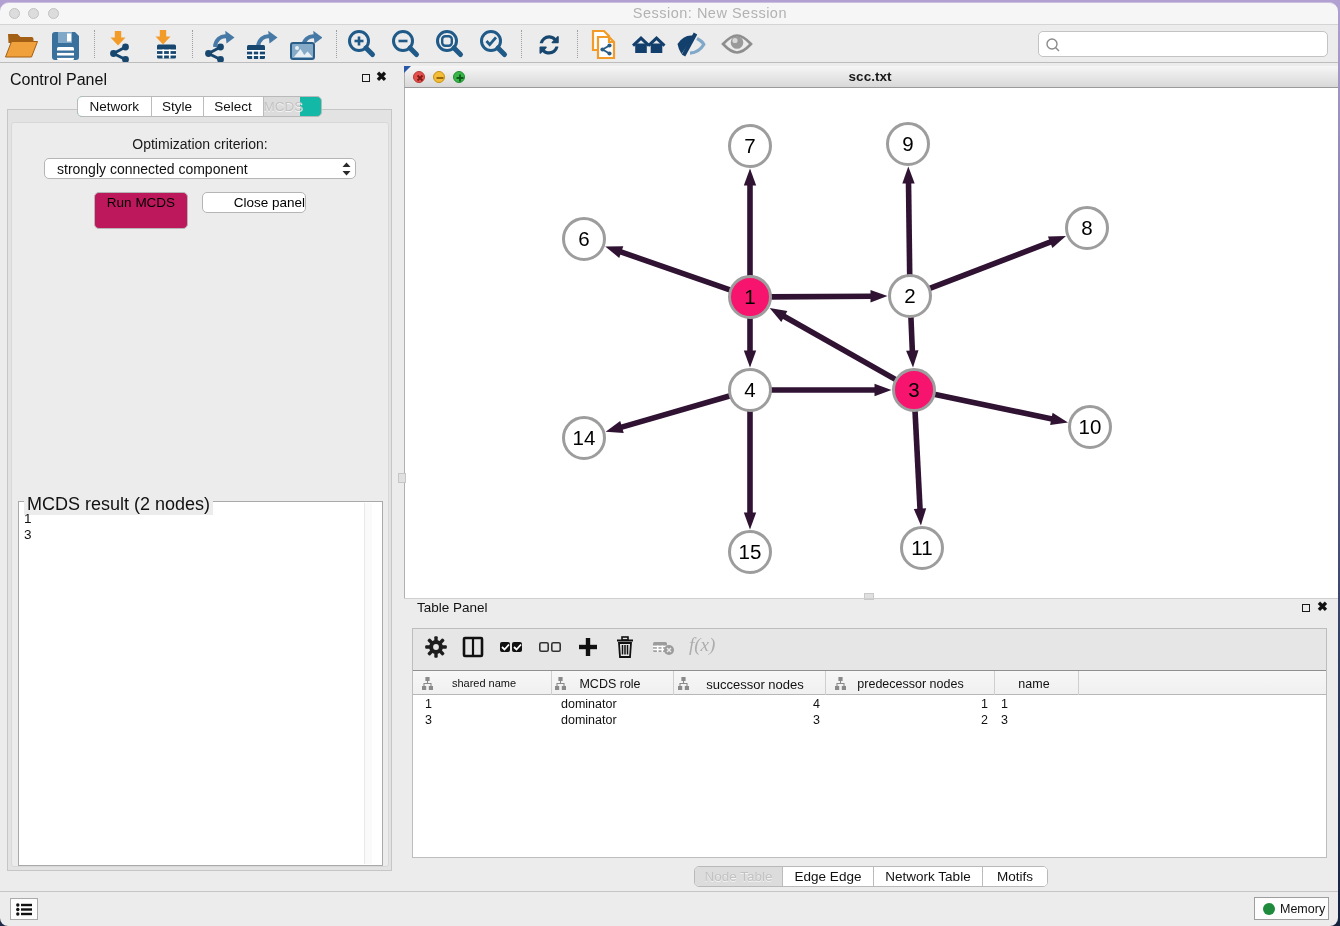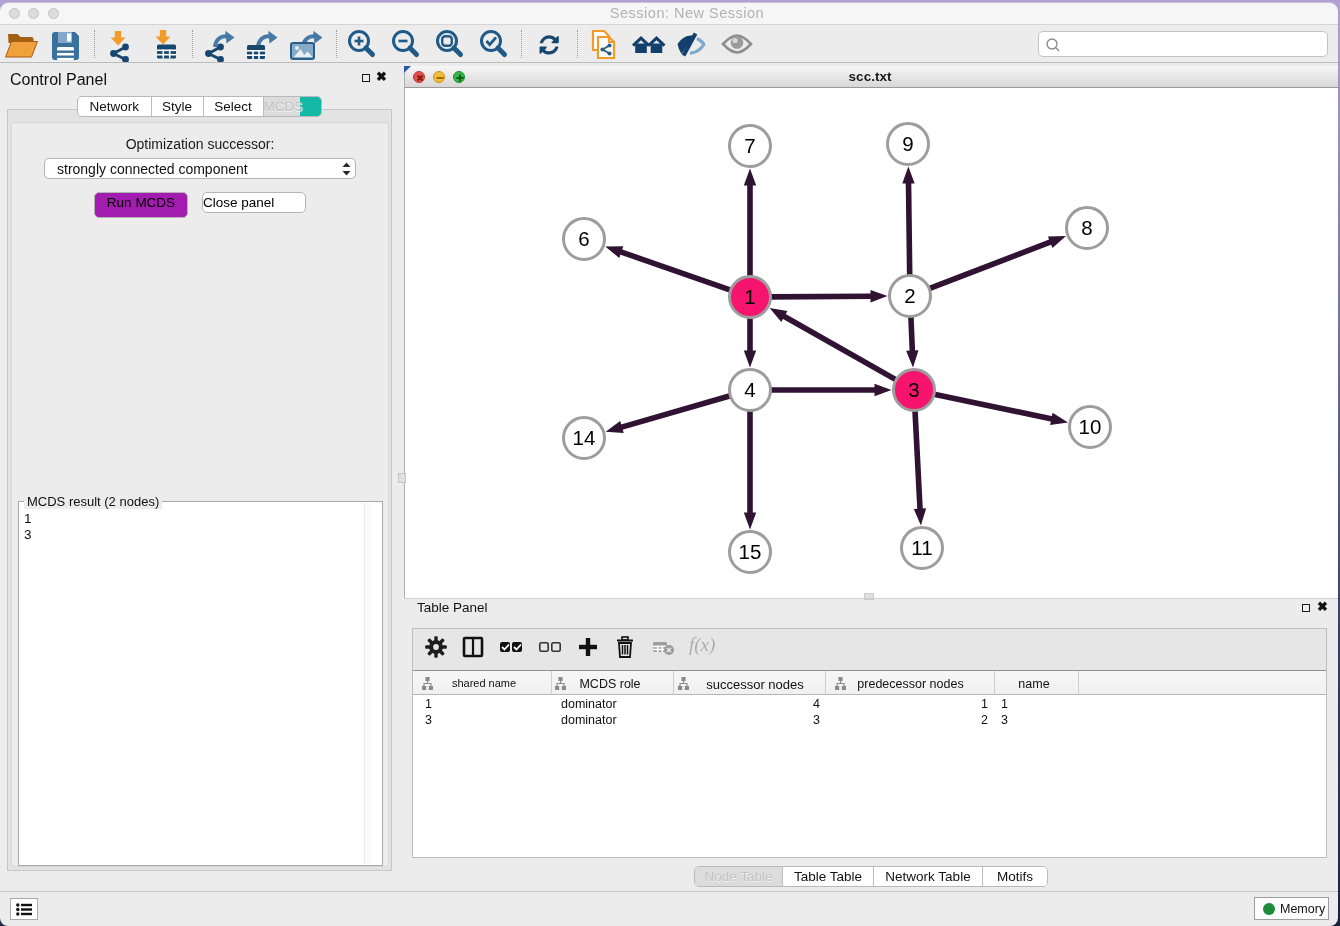--- a/index.html
+++ b/index.html
@@ -18,21 +18,21 @@
 <div class="abs" style="left:0;top:916px;width:12px;height:10px;background:#1d2a49"></div>
 <div class="abs" style="left:1328px;top:916px;width:12px;height:10px;background:#16233f"></div>
 
 <div class="abs" style="left:0;top:2px;width:1338px;height:22px;background:#f6f6f6;border-radius:9px 9px 0 0;border-top:1px solid #cdbfe0"></div>
 <div class="abs" style="left:0;top:24px;width:1338px;height:867px;background:#ececec;"></div>
 <div class="abs" style="left:0;top:891px;width:1338px;height:35px;background:#ececec;border-top:1px solid #c6c6c6;border-radius:0 0 8px 8px"></div>
 
 <div class="winbtn" style="left:8.5px;top:7.5px;width:11.4px;height:11.4px;background:#dcdcdc;border:1px solid #c3c3c3"></div>
 <div class="winbtn" style="left:28px;top:7.5px;width:11.4px;height:11.4px;background:#dcdcdc;border:1px solid #c3c3c3"></div>
 <div class="winbtn" style="left:48px;top:7.5px;width:11.4px;height:11.4px;background:#dcdcdc;border:1px solid #c3c3c3"></div>
-<div class="abs" style="left:587px;top:5px;width:200px;text-align:center;font-size:14.5px;letter-spacing:0.5px;color:#b2b2b2">Session: New Session</div>
+<div class="abs" style="left:587px;top:5px;width:200px;text-align:right;font-size:14.5px;letter-spacing:0.5px;color:#b2b2b2">Session: New Session</div>
 <div class="abs" style="left:0;top:23.5px;width:1338px;height:1px;background:#d4d4d4"></div>
 
 <svg style="position:absolute;left:4px;top:27px" width="34" height="36" viewBox="0 0 34 36">
     <path d="M4,7 h9.5 l3,3 h11 a2,2 0 0 1 2,2 v4 h-25 z" fill="#a35f14"></path>
 <path d="M1.5,30 L7.5,14.5 h26 L27.5,30 z" fill="#f0a13b" stroke="#a35f14" stroke-width="1"></path>
   </svg><svg style="position:absolute;left:48px;top:27px" width="34" height="36" viewBox="0 0 34 36">
     <path d="M4,8 a3,3 0 0 1 3,-3 h20 l4,4 v21 a3,3 0 0 1 -3,3 h-21 a3,3 0 0 1 -3,-3 z" fill="#39719c"></path>
 <rect x="10" y="5" width="14" height="11" fill="#7fa8c9"></rect>
 <rect x="19" y="6.5" width="4.2" height="8" fill="#fff"></rect>
 <rect x="9" y="20" width="17" height="13" rx="1.5" fill="#fff"></rect>
@@ -163,33 +163,33 @@
 <div class="abs" style="left:7px;top:109px;width:385px;height:762px;background:#e3e3e3;border:1px solid #c6c6c6"></div>
 <div class="abs" style="left:11px;top:122px;width:378px;height:745px;background:#ececec;border:1px solid #d8d8d8;border-radius:3px"></div>
 
 <div class="abs" style="left:77px;top:96px;width:245px;height:20.5px;border:1px solid #b9b9b9;border-radius:5px;overflow:hidden;background:#14b8a6">
 <div class="tabseg" style="width:73.5px">Network</div>
     <div class="tabseg" style="width:52px">Style</div>
     <div class="tabseg" style="width:60px">Select</div>
     <div class="tabseg tabsel" style="width:36px;border-right:none">MCDS</div>
 </div>
 
-<div class="abs" style="left:0;top:136px;width:400px;text-align:center;font-size:14px;color:#1a1a1a">Optimization successor:</div>
+<div class="abs" style="left:0;top:136px;width:400px;text-align:center;font-size:14px;color:#1a1a1a">Optimization criterion:</div>
 <div class="abs" style="left:44px;top:158px;width:312px;height:21px;background:#fff;border:1px solid #b5b5b5;border-radius:5px"></div>
 <div class="abs" style="left:57px;top:160.5px;font-size:14px;color:#111">strongly connected component</div>
 <svg class="abs" style="left:341px;top:162px" width="11" height="14" viewBox="0 0 11 14">
     <polygon points="5.5,0.5 9.5,5 1.5,5" fill="#2a2a2a"></polygon>
     <polygon points="5.5,13.5 9.5,9 1.5,9" fill="#2a2a2a"></polygon>
   </svg>
-<div class="abs" style="left:94px;top:192px;width:94px;height:26px;background:#a21caf;border:1px solid #b5b5b5;border-radius:5px;text-align:center;line-height:20px;font-size:13.5px">Run MCDS</div>
-<div class="abs" style="left:202px;top:192px;width:104px;height:21px;background:#fff;border:1px solid #b5b5b5;border-radius:5px;text-align:left;line-height:20px;font-size:13.5px">Close panel</div>
+<div class="abs" style="left:94px;top:192px;width:94px;height:37px;background:#be185d;border:1px solid #b5b5b5;border-radius:5px;text-align:center;line-height:20px;font-size:13.5px">Run MCDS</div>
+<div class="abs" style="left:202px;top:192px;width:104px;height:21px;background:#fff;border:1px solid #b5b5b5;border-radius:5px;text-align:right;line-height:20px;font-size:13.5px">Close panel</div>
 
 <div class="abs" style="left:18px;top:501px;width:365px;height:365px;border:1px solid #a9a9a9;background:#fff"></div>
 <div class="abs" style="left:364px;top:503px;width:8px;height:361px;background:#fafafa;border-left:1px solid #e8e8e8"></div>
-<div class="abs" style="left:24px;top:494px;background:#ececec;padding:0 3px;font-size:13px;color:#111">MCDS result (2 nodes)</div>
+<div class="abs" style="left:24px;top:494px;background:#ececec;padding:0 3px;font-size:18px;color:#111">MCDS result (2 nodes)</div>
 <div class="abs" style="left:24px;top:511px;font-size:13.5px;color:#111">1</div>
 <div class="abs" style="left:24px;top:527px;font-size:13.5px;color:#111">3</div>
 
 
 <div class="abs" style="left:404px;top:66px;width:934px;height:21.5px;background:linear-gradient(#f6f6f6,#d8d8d8);border-bottom:1px solid #9a9a9a;border-left:1px solid #b0b0b0"></div>
 <polygon></polygon>
 <svg class="abs" style="left:404px;top:66px" width="7" height="7" viewBox="0 0 7 7">
     <polygon points="0,0 7,0 0,7" fill="#2b57a7"></polygon>
   </svg>
 <div class="winbtn" style="left:413px;top:71px;width:12px;height:12px;background:#e5504d;border:1px solid #b73a33"></div>
@@ -367,21 +367,21 @@
 <div class="abs" style="left:908px;top:697px;width:80px;text-align:right;font-size:12.5px;color:#111">1</div>
 <div class="abs" style="left:1001px;top:697px;font-size:12.5px;color:#111">1</div>
 <div class="abs" style="left:425px;top:713px;font-size:12.5px;color:#111">3</div>
 <div class="abs" style="left:561px;top:713px;font-size:12.5px;color:#111">dominator</div>
 <div class="abs" style="left:740px;top:713px;width:80px;text-align:right;font-size:12.5px;color:#111">3</div>
 <div class="abs" style="left:908px;top:713px;width:80px;text-align:right;font-size:12.5px;color:#111">2</div>
 <div class="abs" style="left:1001px;top:713px;font-size:12.5px;color:#111">3</div>
 
 <div class="abs" style="left:694px;top:866px;width:354px;height:20.5px;border:1px solid #b9b9b9;border-radius:5px;overflow:hidden;background:#fff">
 <div class="tabseg tabsel" style="width:88px">Node Table</div>
-    <div class="tabseg" style="width:91px">Table Table</div>
+    <div class="tabseg" style="width:91px">Edge Edge</div>
     <div class="tabseg" style="width:109px">Network Table</div>
     <div class="tabseg" style="width:64px;border-right:none">Motifs</div>
 </div>
 
 
 <div class="abs" style="left:10px;top:898px;width:28px;height:22px;background:#fdfdfd;border:1px solid #ababab"></div>
 <svg class="abs" style="left:16px;top:903px" width="17" height="13" viewBox="0 0 17 13">
     <g fill="#111">
       <circle cx="1.8" cy="2" r="1.7"></circle>
       <circle cx="1.8" cy="6.5" r="1.7"></circle>

